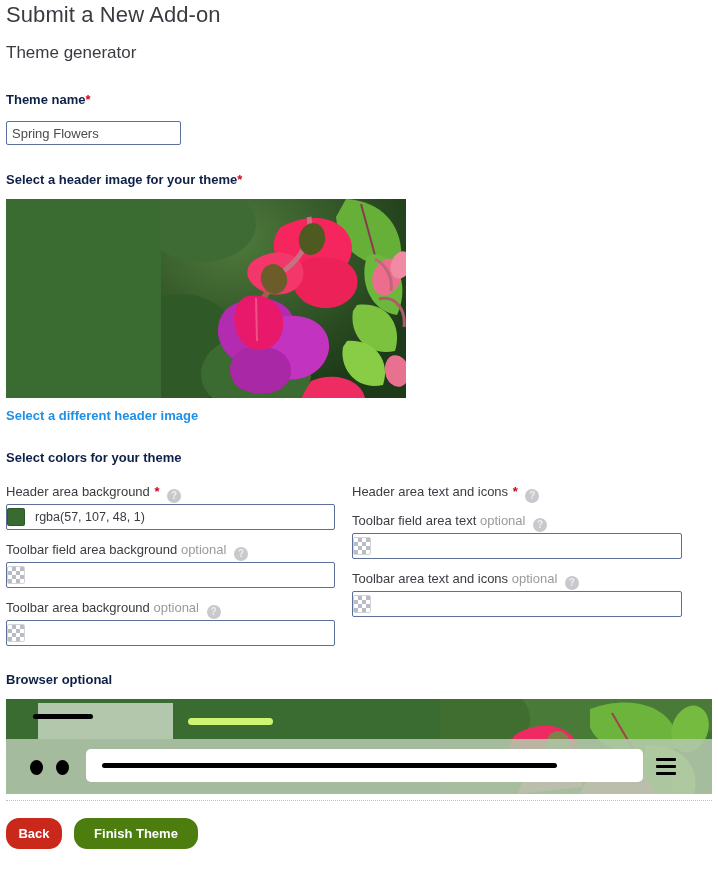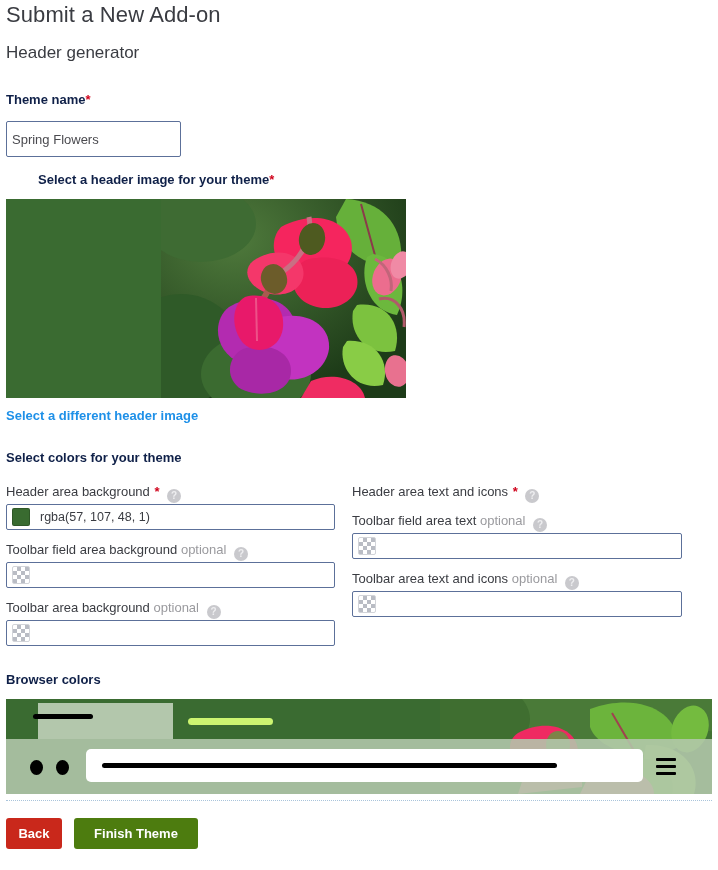--- a/index.html
+++ b/index.html
@@ -42,33 +42,33 @@
     color: #0f2048;
     text-align: center;
   }
   .req-star { color: #d0021b; font-weight: 700; }
 
   
   .lbl-theme-name { position: absolute; left: 6px; top: 92px; }
   .input-theme-name {
     position: absolute;
     left: 6px; top: 121px;
-    width: 175px; height: 36px;
+    width: 175px; height: 24px;
     border: 1px solid #5c7099;
     border-radius: 2px;
     background: #fff;
     font-family: "Liberation Sans", sans-serif;
     font-size: 13px;
     color: #4a4a4f;
     padding: 0 5px;
     outline: none;
   }
 
   
-  .lbl-header-image { position: absolute; left: 6px; top: 172px; margin-left: 32px; }
+  .lbl-header-image { position: absolute; left: 6px; top: 172px; }
   .header-image {
     position: absolute;
     left: 6px; top: 199px;
     width: 400px; height: 199px;
     overflow: hidden;
     background: #3a6b31;
   }
   .header-image .photo {
     position: absolute;
     left: 155px; top: 0;
@@ -121,21 +121,20 @@
   }
 
   .color-input {
     position: relative;
     height: 26px;
     border: 1px solid #5c7099;
     border-radius: 2px;
     background: #fff;
     display: flex;
     align-items: center;
-    padding-left: 5px;
     cursor: pointer;
   }
   .swatch {
     width: 18px; height: 18px;
     border-radius: 2px;
     flex: 0 0 auto;
   }
   .swatch.filled { border: 1px solid rgba(0,0,0,0.18); }
   .swatch.transparent {
     background-image:
@@ -239,38 +238,38 @@
     position: absolute;
     left: 6px; top: 800px;
     width: 706px;
     border-top: 1px dotted #a9c4db;
   }
   .btn {
     position: absolute;
     top: 818px;
     height: 31px;
     border: none;
-    border-radius: 3px;
+    border-radius: 13px;
     color: #fff;
     font-family: "Liberation Sans", sans-serif;
     font-size: 13px;
     font-weight: 700;
     cursor: pointer;
     padding: 0 12px;
   }
   .btn-back   { left: 6px;  background: #c9281b; width: 56px; }
   .btn-finish { left: 74px; background: #4d7c0f; width: 124px; }
 </style>
 </head>
 <body>
 
 <div class="page">
 
   <div class="h1">Submit a New Add-on</div>
-  <div class="h2">Header generator</div>
+  <div class="h2">Theme generator</div>
 
   <div class="field-label lbl-theme-name">
     <span>Theme name</span><span class="req-star">*</span>
   </div>
   <input class="input-theme-name" type="text" value="Spring Flowers" style="">
 
   <div class="field-label lbl-header-image">
     <span>Select a header image for your theme</span><span class="req-star">*</span>
   </div>
 
@@ -396,21 +395,21 @@
         <span class="help-icon">?</span>
       </div>
       <div class="color-input">
         <span class="swatch transparent"></span>
         <span class="color-value"></span>
       </div>
     </div>
 
   </div>
 
-  <div class="field-label lbl-preview">Browser colors</div>
+  <div class="field-label lbl-preview">Browser optional</div>
 
   <div class="preview">
     <div class="pv-photo">
       <svg width="272" height="95" viewBox="0 0 272 95" preserveAspectRatio="none">
         <rect width="272" height="95" fill="#4a7a38"></rect>
         <ellipse cx="30" cy="20" rx="60" ry="40" fill="#3f6e30"></ellipse>
         <ellipse cx="250" cy="80" rx="70" ry="50" fill="#417233"></ellipse>
         <path d="M150 10 C200 -8 240 14 238 48 C208 66 158 52 150 28 Z" fill="#6cb43c"></path>
         <path d="M172 14 L200 62" stroke="#a0414f" stroke-width="2" fill="none"></path>
         <path d="M78 34 C108 18 140 30 138 56 C134 82 96 92 80 72 C68 56 66 42 78 34 Z" fill="#ef2a62"></path>

